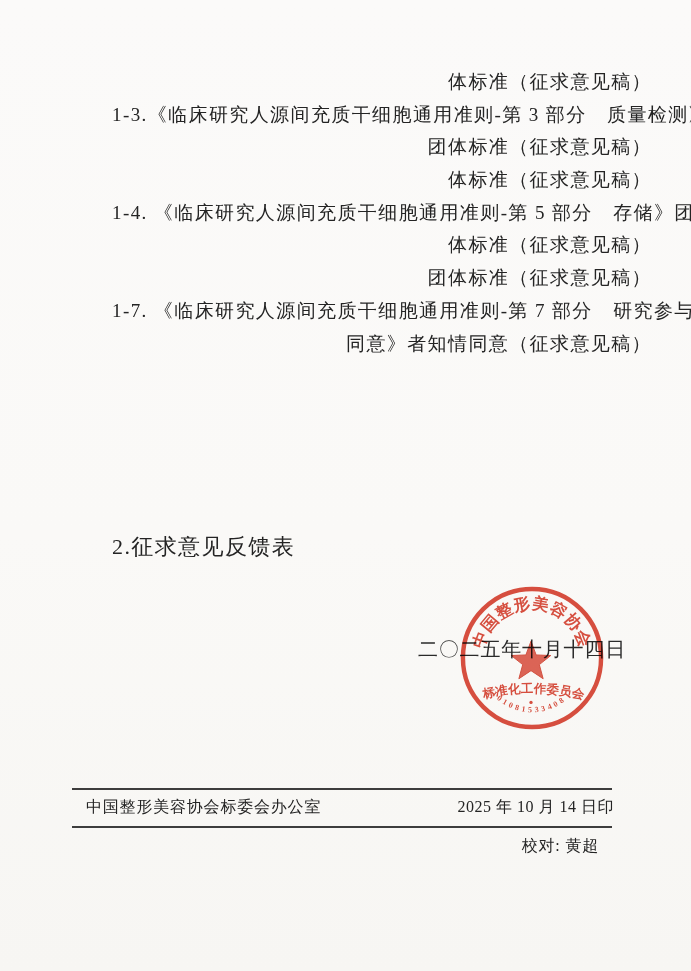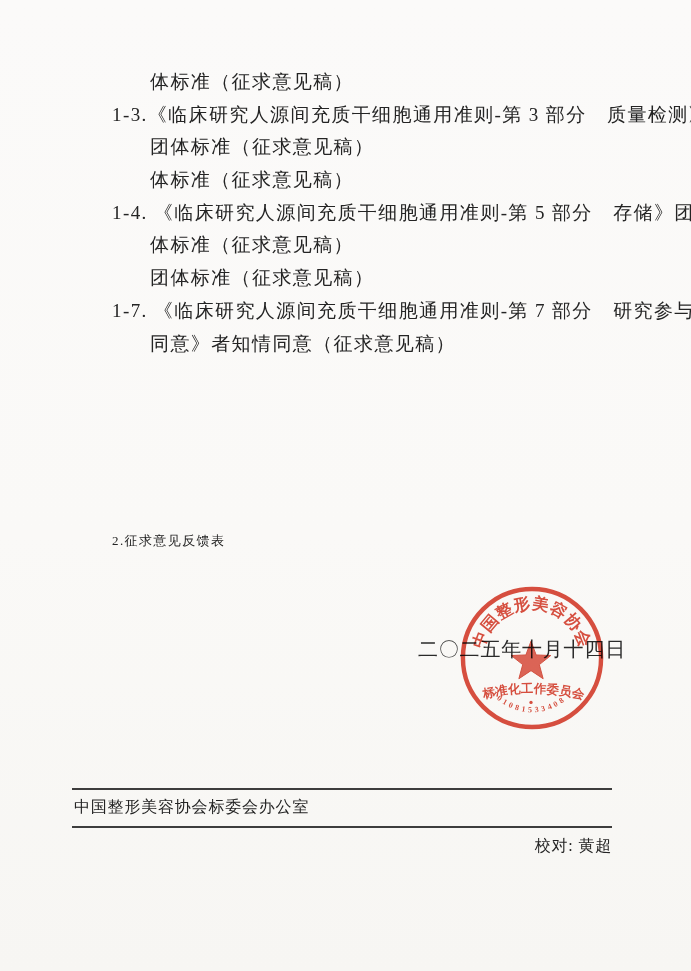--- a/index.html
+++ b/index.html
@@ -14,24 +14,24 @@
   }
   
   .doc-list{
     position:absolute;left:112px;top:66px;width:540px;
   }
   .ln{
     height:32.7px;line-height:32.7px;
     font-size:19px;letter-spacing:1.4px;
     white-space:nowrap;
   }
-  .ln.cont{padding-left:38px;}
+  .ln.cont{padding-left:38px;text-align:right;}
   .section2{
     position:absolute;left:112px;top:532px;
-    font-size:13px;letter-spacing:1.4px;white-space:nowrap;
+    font-size:22px;letter-spacing:1.4px;white-space:nowrap;
   }
   
   .sign-date{
     position:absolute;left:418px;top:636px;
     font-size:20px;letter-spacing:0.8px;white-space:nowrap;
     color:#2a2a2a;
   }
   
   .seal{
     position:absolute;left:458px;top:584px;width:148px;height:148px;
@@ -45,29 +45,29 @@
   .seal .arc-mid{font-size:12.5px;font-weight:bold;letter-spacing:0.3px;}
   .seal .arc-bot{font-size:8px;font-weight:bold;letter-spacing:3px;}
   
   .rule{
     position:absolute;left:72px;width:540px;height:0;
     border-top:2px solid #3d3d3d;
   }
   .rule-top{top:788px;}
   .rule-bottom{top:826px;}
   .footer-office{
-    position:absolute;left:74px;top:797px;
+    position:absolute;left:86px;top:797px;
     font-size:16px;letter-spacing:0.8px;white-space:nowrap;
   }
   .footer-date{
     position:absolute;right:77px;top:797px;
     font-size:16px;letter-spacing:0.5px;white-space:nowrap;
   }
   .footer-proof{
-    position:absolute;right:79px;top:836px;
+    position:absolute;right:92px;top:836px;
     font-size:16px;letter-spacing:0.8px;white-space:nowrap;
   }
 </style>
 </head>
 <body>
 
 <div class="page">
 
   <div class="doc-list">
     <div class="ln cont">体标准（征求意见稿）</div>
@@ -100,16 +100,17 @@
       <textPath href="#sealMidArc" startOffset="0">标准化工作委员会</textPath>
     </text>
     <circle cx="74" cy="120" r="1.7" fill="#d63826"></circle>
     <text class="arc-bot">
       <textPath href="#sealBotArc" startOffset="0">1101081533408</textPath>
     </text>
   </svg>
 
   <div class="rule rule-top"></div>
   <div class="footer-office">中国整形美容协会标委会办公室</div>
+  <div class="footer-date">2025 年 10 月 14 日印</div>
   <div class="rule rule-bottom"></div>
   <div class="footer-proof">校对: 黄超</div>
 
 </div>
 
 </body></html>

